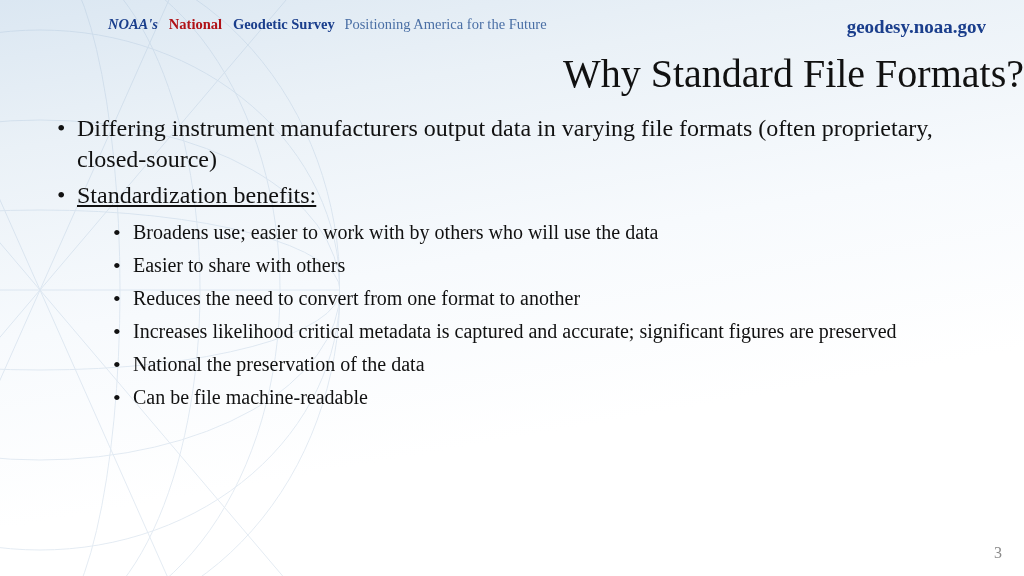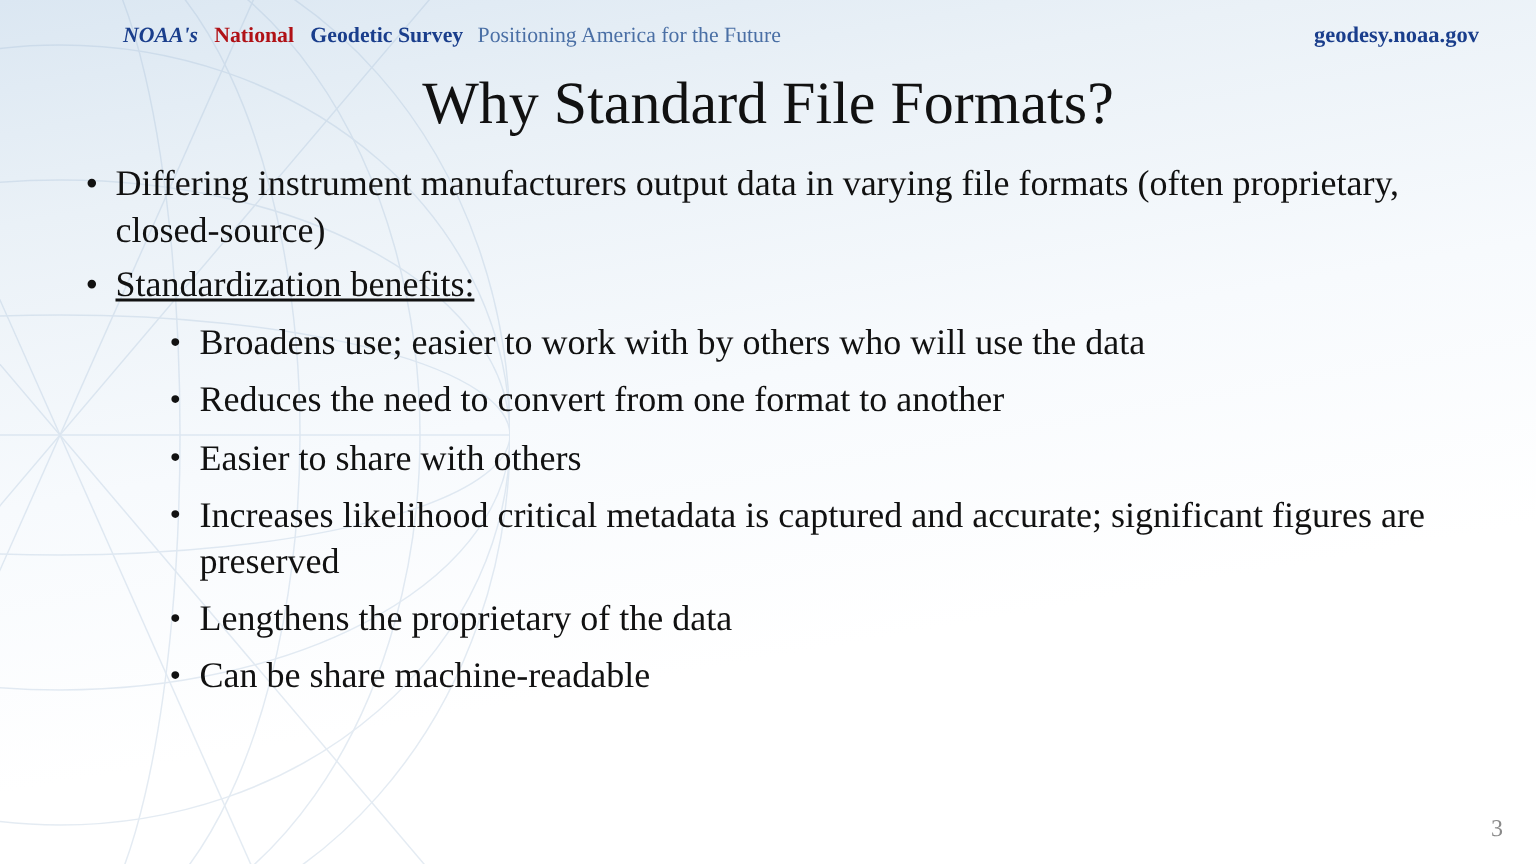--- a/index.html
+++ b/index.html
@@ -17,32 +17,32 @@
       height: 700px;
       pointer-events: none;
       opacity: 0.28;
     }
     .bg-globe svg { width: 100%; height: 100%; }
     .header {
       position: relative;
       display: flex;
       justify-content: space-between;
       align-items: flex-start;
-      padding: 16px 38px 0 82px;
+      padding: 16px 38px 0 108px;
       font-family: Georgia, serif;
     }
     .header-left { font-size: 14.5px; white-space: nowrap; }
     .noaa-s { color: #1a3e8c; font-weight: bold; font-style: italic; }
     .ngs-national { color: #b01116; font-weight: bold; }
     .ngs-gs { color: #1a3e8c; font-weight: bold; }
     .tagline { color: #4a6fa5; margin-left: 6px; }
-    .header-right { color: #1a3e8c; font-weight: bold; font-size: 15px; }
+    .header-right { color: #1a3e8c; font-weight: bold; font-size: 19px; }
     .title {
       position: relative;
-      text-align: center;
+      text-align: right;
       font-size: 40px;
       font-weight: 400;
       color: #111;
       margin-top: 12px;
       font-family: Georgia, 'Times New Roman', serif;
     }
     .content {
       position: relative;
       padding: 16px 44px 0 55px;
       color: #111;
@@ -60,21 +60,21 @@
       position: absolute;
       left: 2px;
       top: 0;
       font-size: 24px;
     }
     .benefits-label { text-decoration: underline; margin-top: 39px; }
     ul.sub { list-style: none; margin-top: 8px; }
     ul.sub > li {
       position: relative;
       padding-left: 56px;
-      font-size: 24px;
+      font-size: 20px;
       line-height: 1.3;
       margin-bottom: 7px;
     }
     ul.sub > li::before {
       content: "•";
       position: absolute;
       left: 36px;
       top: 0;
       font-size: 22px;
     }
@@ -123,23 +123,23 @@
 
 <h1 class="title">Why Standard File Formats?</h1>
 
 <div class="content">
   <ul class="top">
     <li>Differing instrument manufacturers output data in varying file formats (often proprietary, closed-source)</li>
     <li>
       <span class="benefits-label">Standardization benefits:</span>
       <ul class="sub">
         <li>Broadens use; easier to work with by others who will use the data</li>
+        <li>Easier to share with others</li>
         <li>Reduces the need to convert from one format to another</li>
-        <li>Easier to share with others</li>
         <li>Increases likelihood critical metadata is captured and accurate; significant figures are preserved</li>
-        <li>Lengthens the proprietary of the data</li>
-        <li>Can be share machine-readable</li>
+        <li>National the preservation of the data</li>
+        <li>Can be file machine-readable</li>
       </ul>
     </li>
   </ul>
 </div>
 
 <div class="pagenum">3</div>
 
 </body></html>

